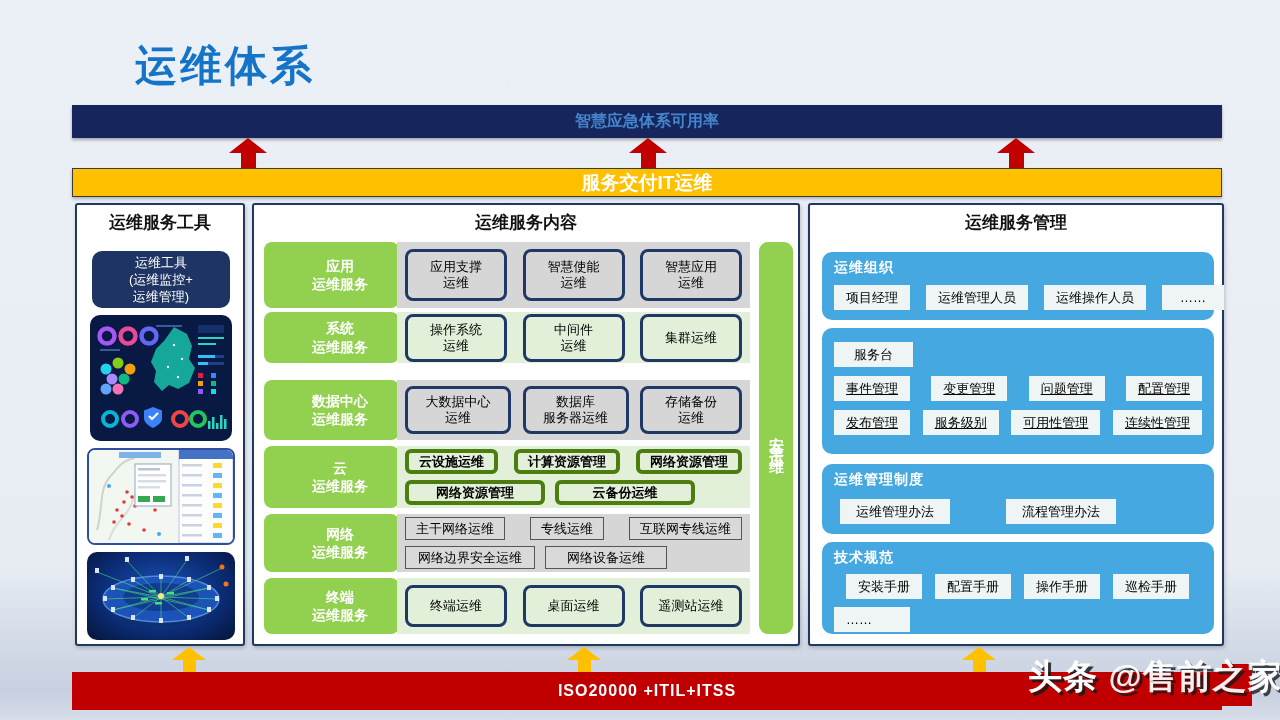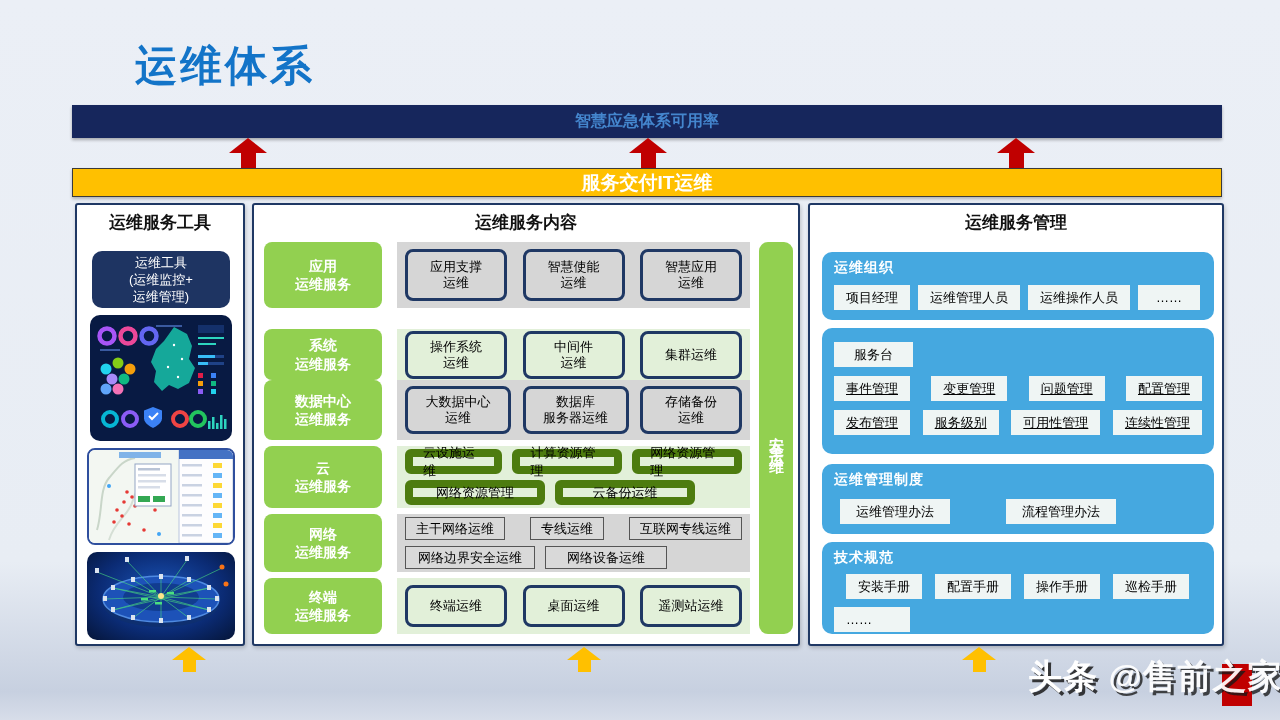--- a/index.html
+++ b/index.html
@@ -53,53 +53,53 @@
   .thumb svg{display:block;}
   .thumb1{left:13px;top:110px;width:142px;height:126px;border-radius:10px;background:#081A43;}
   .thumb2{left:10px;top:243px;width:148px;height:97px;border-radius:8px;background:#fff;border:2px solid #2F4F9E;box-sizing:border-box;}
   .thumb3{left:10px;top:347px;width:148px;height:88px;border-radius:10px;background:radial-gradient(ellipse at 50% 45%,#1A54B8 0%,#0B2B74 60%,#051538 100%);}
 
   
   .crow{position:absolute;}
   .row-label{
     position:absolute;left:10px;width:118px;top:0;bottom:0;
     background:#92D050;border-radius:8px;color:#fff;font-weight:700;font-size:14px;line-height:1.3;
-    display:flex;align-items:center;justify-content:center;text-align:center;
+    display:flex;align-items:center;justify-content:center;text-align:center;padding-left:17px;
   }
   .row-content{position:absolute;left:143px;width:353px;top:0;bottom:0;display:flex;align-items:center;justify-content:space-between;padding:0 8px;box-sizing:border-box;}
   .row-content.stacked{flex-direction:column;justify-content:center;align-items:stretch;gap:6px;}
   .tone-gray{background:#D6D6D6;}
   .tone-green{background:#E2F0D9;}
   .nbox{
     border:3px solid #1F3864;border-radius:8px;box-sizing:border-box;
     width:102px;display:flex;align-items:center;justify-content:center;text-align:center;
     font-size:13px;line-height:1.2;color:#000;background:transparent;
   }
   .line{display:flex;align-items:center;gap:10px;}
   .line.spread{justify-content:space-between;}
   .cbox{
-    border:8px solid #4d7c0f;border-radius:6px;box-sizing:border-box;height:25px;
+    border:4px solid #4d7c0f;border-radius:6px;box-sizing:border-box;height:25px;
     display:inline-flex;align-items:center;justify-content:center;padding:0 10px;
-    background:#E2F0D9;font-size:13px;color:#000;
+    background:#E2F0D9;font-size:13px;color:#000;font-weight:bold;
   }
   .fbox{
     border:1px solid #555;box-sizing:border-box;height:23px;
     display:inline-flex;align-items:center;justify-content:center;padding:0 10px;
     background:#D9D9D9;font-size:13px;color:#000;
   }
   .security-bar{
     position:absolute;left:505px;top:37px;width:34px;height:392px;background:#92D050;border-radius:9px;
     display:flex;align-items:center;justify-content:center;
     writing-mode:vertical-rl;text-orientation:upright;color:#fff;font-weight:700;font-size:15px;letter-spacing:7px;
   }
 
   
   .bsec{position:absolute;left:12px;width:392px;background:#45A8E0;border-radius:10px;box-sizing:border-box;padding:7px 12px;}
   .bsec-title{color:#fff;font-weight:700;font-size:14px;letter-spacing:1px;}
-  .wrow{display:flex;align-items:center;gap:8px;}
+  .wrow{display:flex;align-items:center;gap:16px;}
   .wrow.spread{justify-content:space-between;gap:0;text-decoration:underline;}
   .wbox{
     background:#EFF5F4;color:#000;font-size:13px;height:25px;box-sizing:border-box;
     display:inline-flex;align-items:center;justify-content:center;padding:0 12px;white-space:nowrap;
   }
   .sec-org{top:47px;height:68px;}
   .sec-proc{top:123px;height:126px;}
   .sec-policy{top:259px;height:70px;}
   .sec-spec{top:337px;height:92px;}
 
@@ -308,21 +308,21 @@
       <div class="row-content tone-gray">
         <div class="nbox pre" style="height:52px;">应用支撑
 运维</div>
         <div class="nbox pre" style="height:52px;">智慧使能
 运维</div>
         <div class="nbox pre" style="height:52px;">智慧应用
 运维</div>
       </div>
     </div>
 
-    <div class="crow" style="top:124px;height:51px;left:0;right:0;">
+    <div class="crow" style="top:107px;height:51px;left:0;right:0;">
       <div class="row-label pre">系统
 运维服务</div>
       <div class="row-content tone-green">
         <div class="nbox pre" style="height:48px;">操作系统
 运维</div>
         <div class="nbox pre" style="height:48px;">中间件
 运维</div>
         <div class="nbox pre" style="height:48px;">集群运维</div>
       </div>
     </div>
@@ -444,20 +444,23 @@
     </div>
   <div class="arrow gold" style="left:567px;top:647px;">
       <div class="head"></div>
       <div class="stem"></div>
     </div>
   <div class="arrow gold" style="left:962px;top:647px;">
       <div class="head"></div>
       <div class="stem"></div>
     </div>
 
+  <div class="bar red-bar">
+    <span>ISO20000 +ITIL+ITSS</span>
+  </div>
 
   <div class="wm-patch"></div>
   <div class="watermark">
     <span class="brand">头条</span>
     <span class="handle">@售前之家</span>
   </div>
 
 </div>
 
 </body></html>

